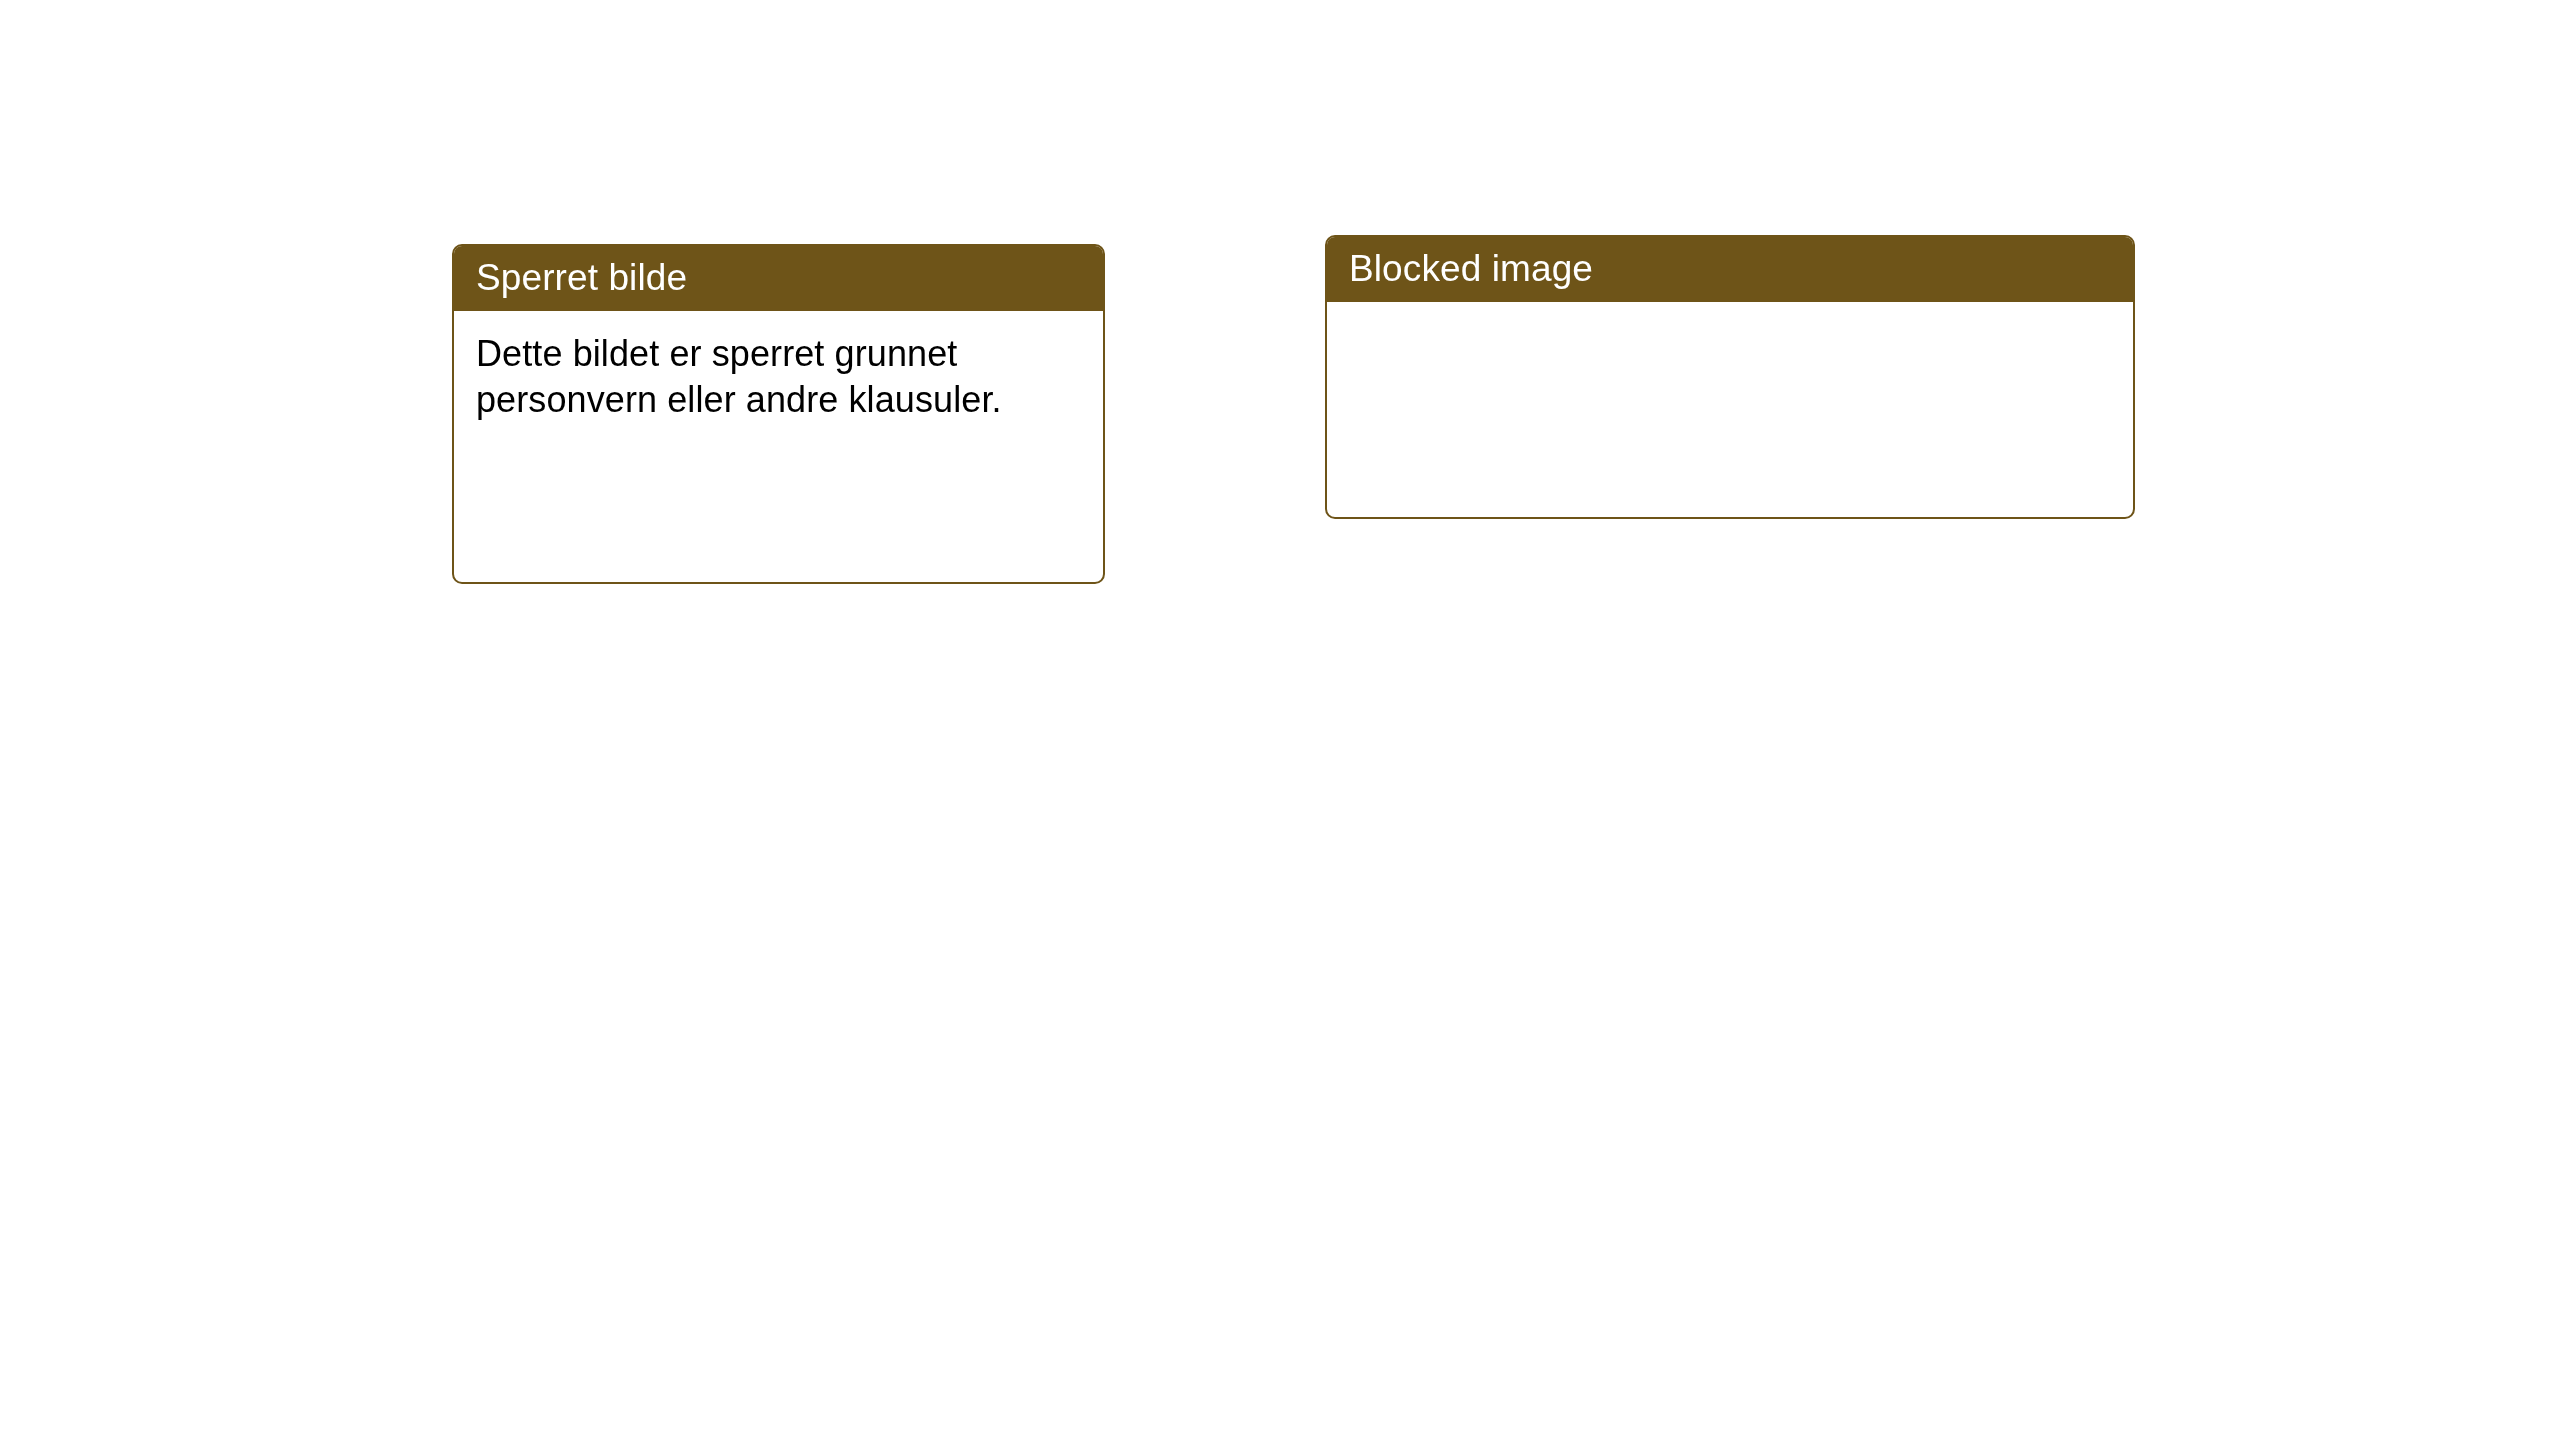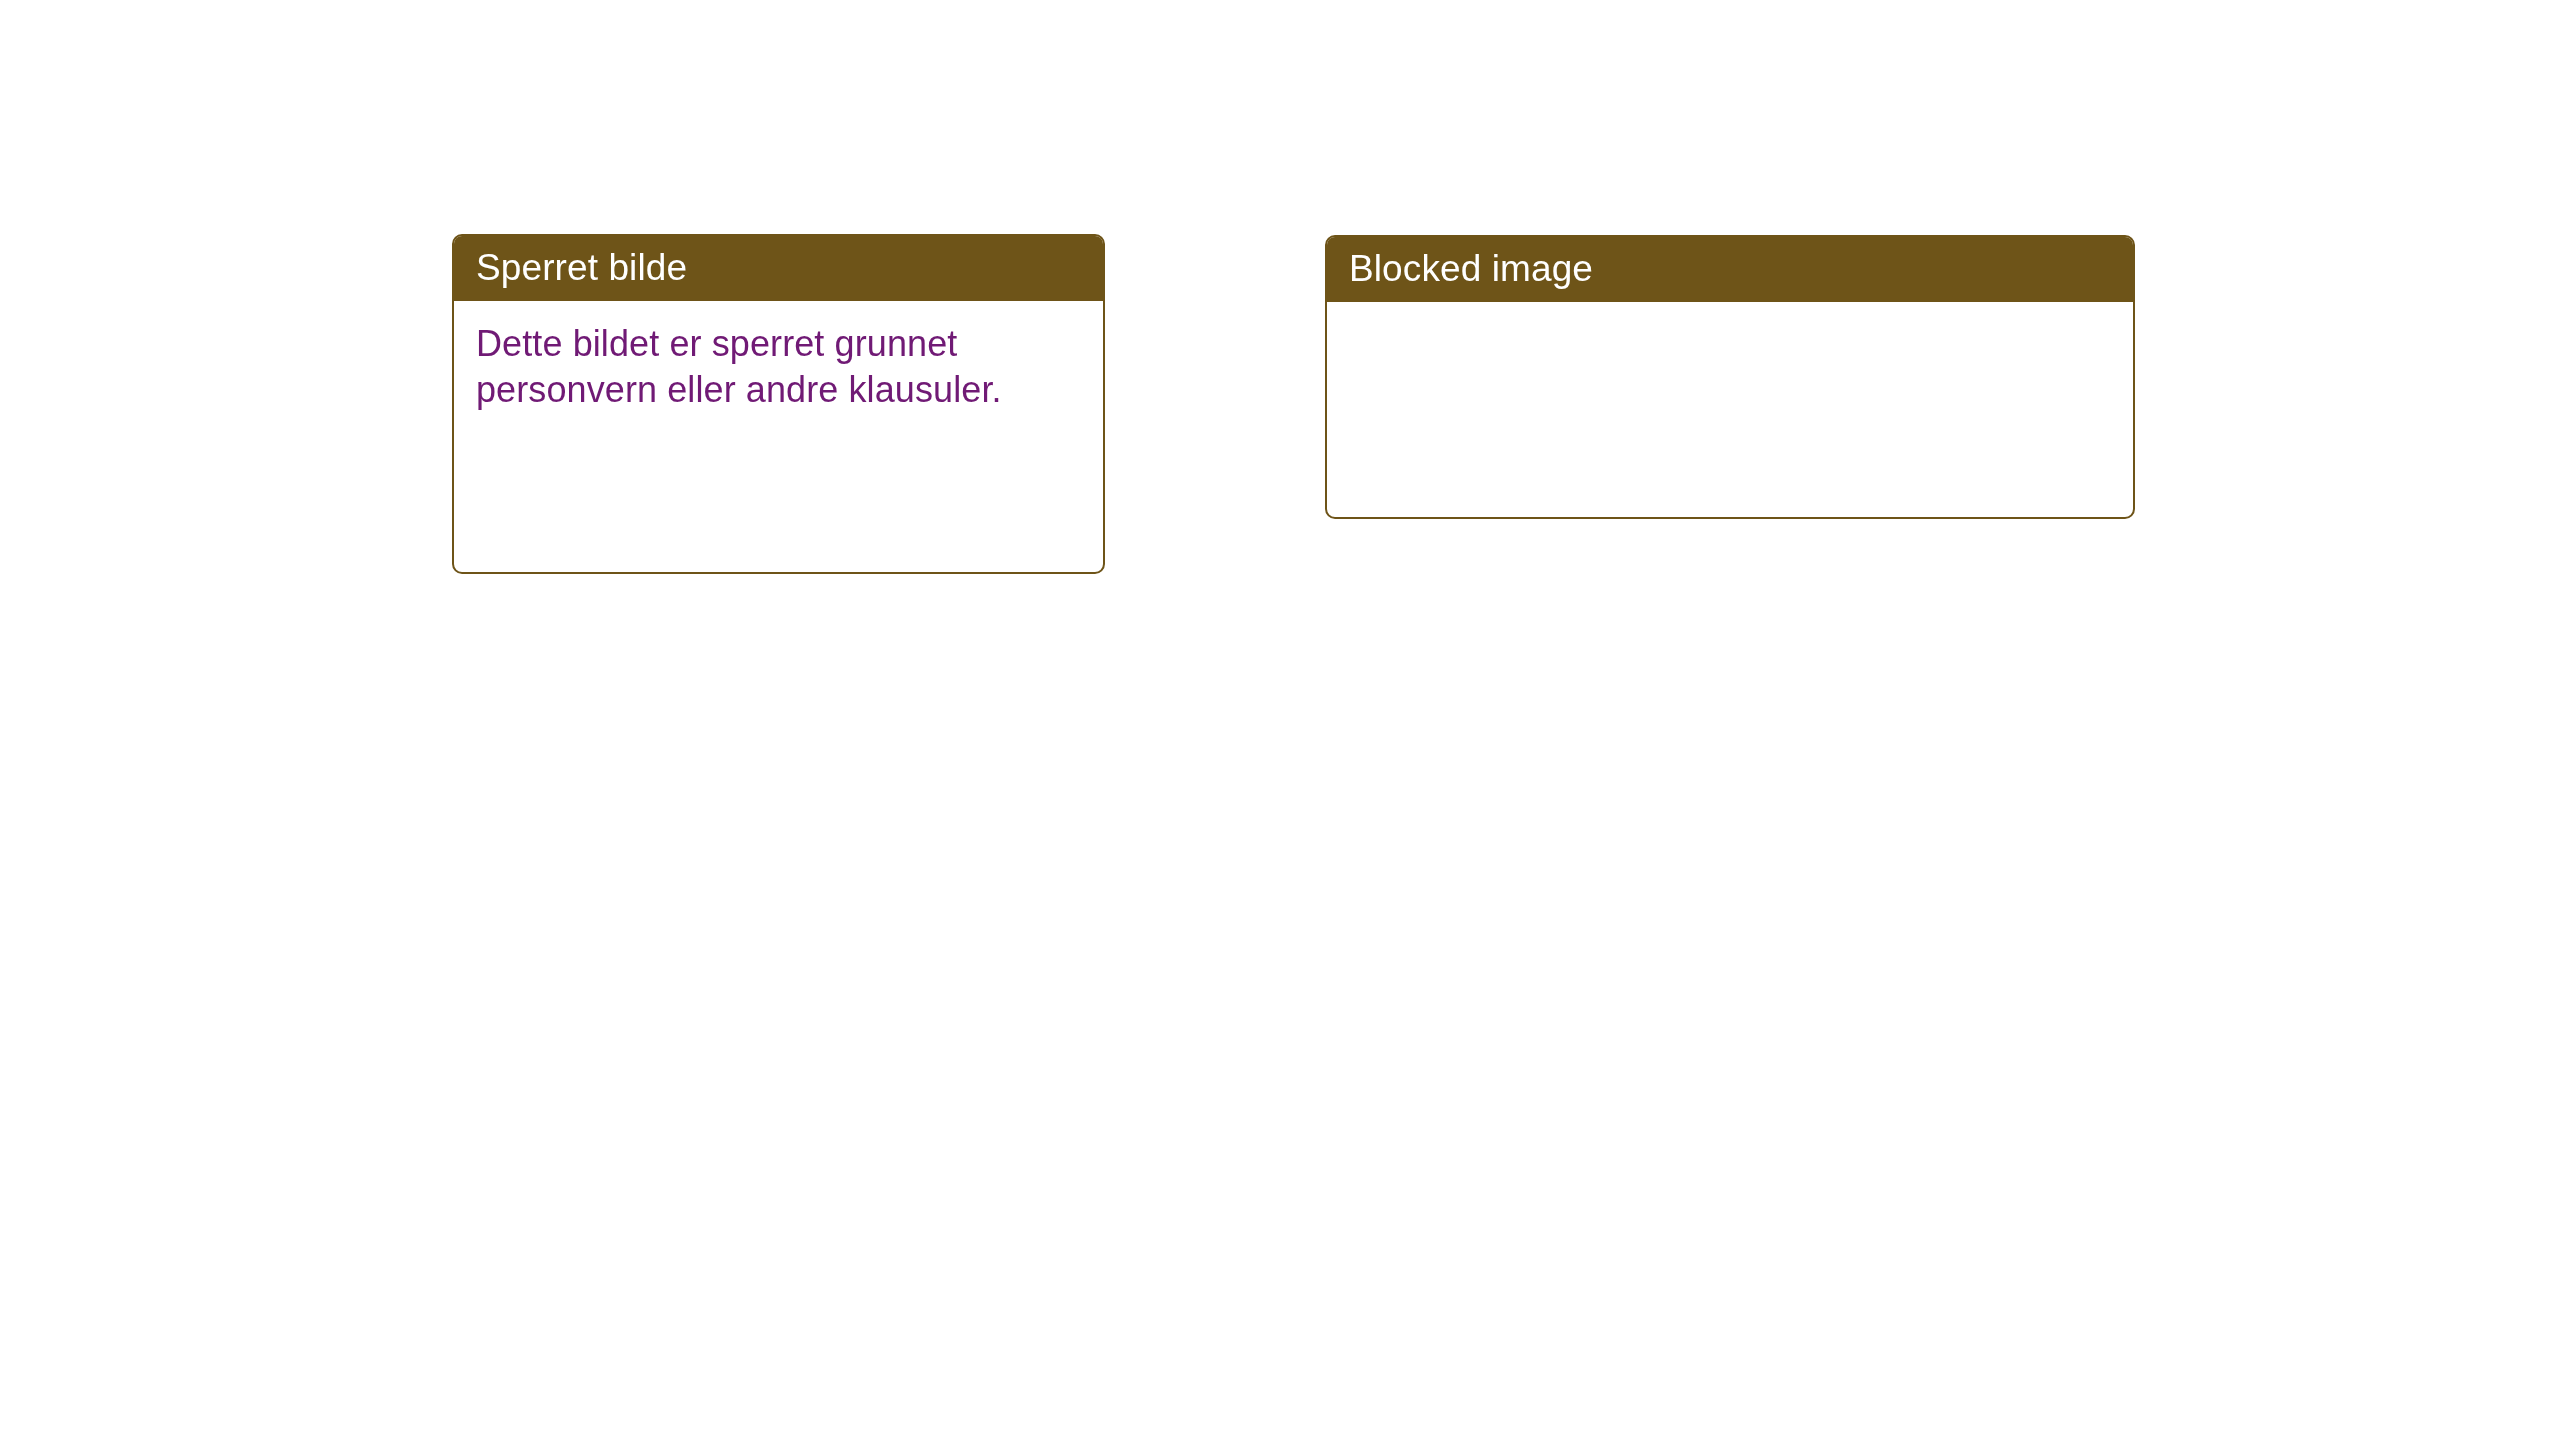--- a/index.html
+++ b/index.html
@@ -26,21 +26,21 @@
     position: absolute;
     box-sizing: border-box;
     background: #ffffff;
     border: 2px solid #6e5418;
     border-radius: 10px;
     overflow: hidden;
   }
 
   .card-no {
     left: 452px;
-    top: 234px;
+    top: 244px;
     width: 653px;
     height: 340px;
   }
 
   .card-en {
     left: 1325px;
     top: 235px;
     width: 810px;
     height: 284px;
   }
@@ -52,21 +52,21 @@
     line-height: 1.0;
     padding: 13px 22px 15px 22px;
     box-sizing: border-box;
     white-space: nowrap;
     letter-spacing: 0.1px;
   }
 
   .card-body {
     padding: 20px 22px 0 22px;
     box-sizing: border-box;
-    color: #701a75;
+    color: #000000;
     font-size: 36px;
     line-height: 1.28;
     letter-spacing: 0.1px;
   }
 
   .card-body p {
     margin: 0;
     max-width: 640px;
   }
 </style>

